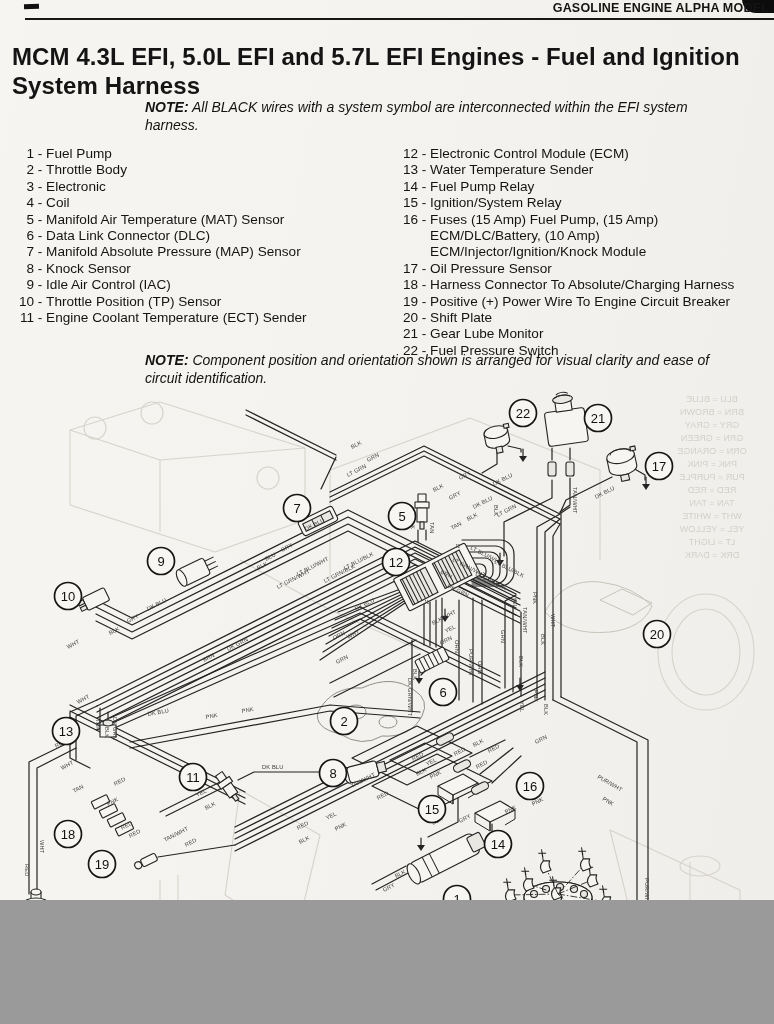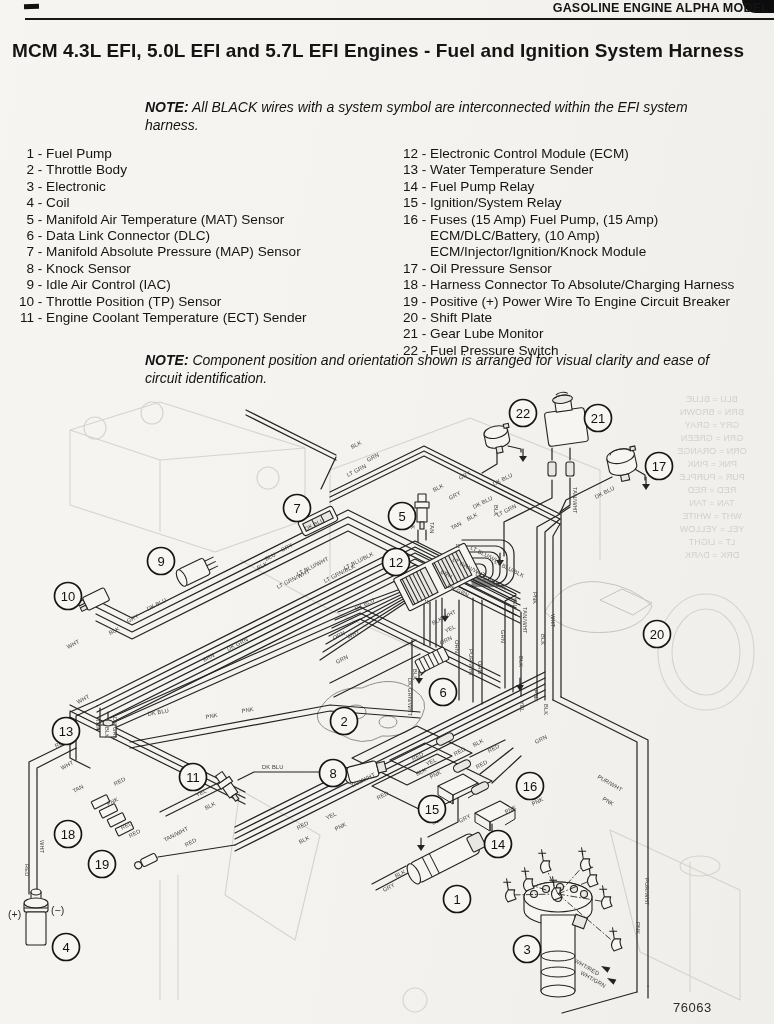--- a/index.html
+++ b/index.html
@@ -1,23 +1,23 @@
 <!DOCTYPE html>
 <html><head>
 <meta charset="utf-8">
 <style>
   html,body{margin:0;padding:0;background:#9a9a9a;}
-  .page{position:relative;width:774px;height:1024px;margin:0 auto;overflow:hidden;
+  .page{position:relative;width:774px;height:900px;margin:0 auto;overflow:hidden;
         background:linear-gradient(100deg,#f6f5f1 0%,#f3f2ee 55%,#efeeea 100%);
         font-family:"Liberation Sans",sans-serif;color:#141414;}
   .artifact-dash{position:absolute;left:24px;top:4px;width:15px;height:5px;background:#111;transform:rotate(-2deg);}
   .artifact-corner{position:absolute;right:-8px;top:-10px;width:40px;height:23px;background:#0c0c0c;border-radius:0 0 0 14px;}
   .header-right{position:absolute;top:1px;right:5px;font-size:12.5px;font-weight:bold;letter-spacing:.2px;}
   .header-rule{position:absolute;top:18px;left:25px;right:0;height:2px;background:#171717;}
-  .page-title{position:absolute;top:26px;left:12px;width:736px;font-size:19px;font-weight:bold;line-height:1.22;letter-spacing:.1px;}
+  .page-title{position:absolute;top:26px;left:12px;width:736px;font-size:24px;font-weight:bold;line-height:1.22;letter-spacing:.1px;}
   .note{position:absolute;left:145px;width:600px;font-size:14px;font-style:italic;line-height:1.32;}
   .note b{font-weight:bold;}
   .note1{top:84px;}
   .note2{top:344px;margin-top:7px;}
   .legend-col{position:absolute;top:146px;}
   .legend-col.left{left:12px;width:380px;}
   .legend-col.right{left:396px;width:374px;}
   .legend-row{display:flex;font-size:13.6px;line-height:16.4px;}
   .legend-num{flex:none;width:22px;text-align:right;}
   .legend-sep{flex:none;white-space:pre;}

